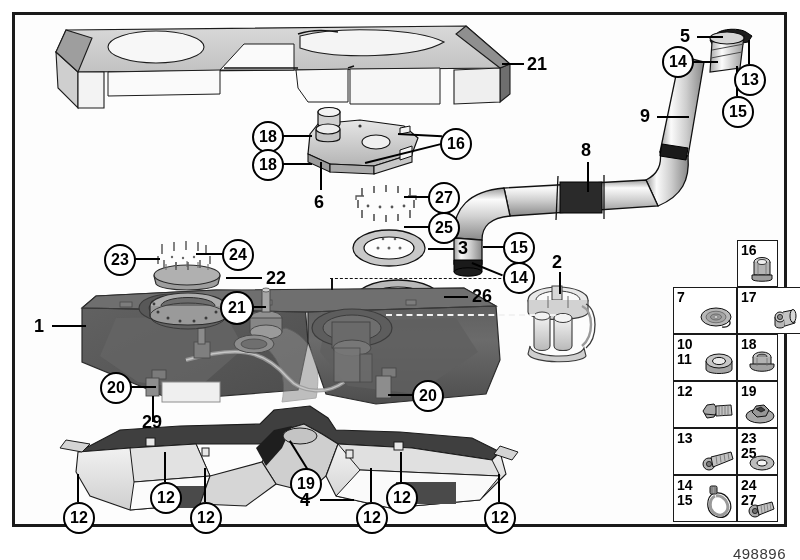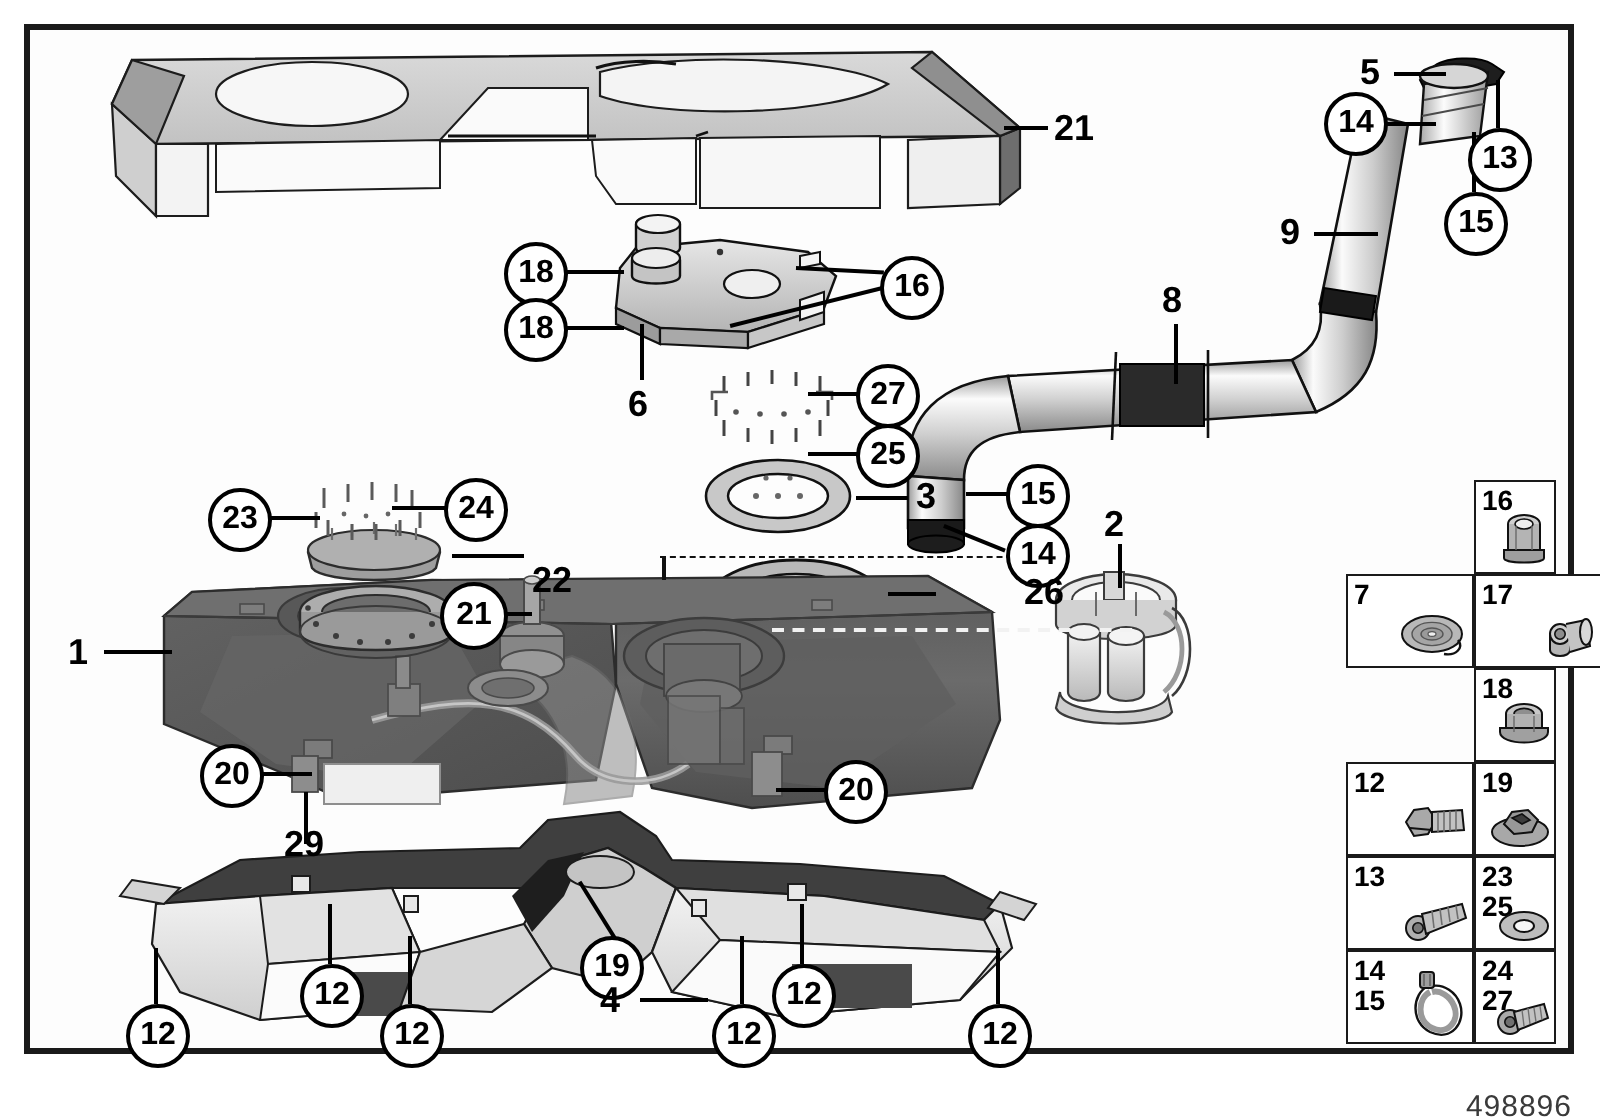--- a/index.html
+++ b/index.html
@@ -243,21 +243,21 @@
   <div class="lead h" style="left:428px;top:248px;width:26px;"></div>
   <div class="plainnum" style="left:458px;top:238px;">3</div>
 
   <div class="shp" style="left:352px;top:278px;">
     <svg width="92" height="48" viewBox="0 0 92 48">
       <ellipse cx="46" cy="24" rx="45" ry="22" fill="#b9b9b9" stroke="#111" stroke-width="1.4"></ellipse>
       <ellipse cx="46" cy="24" rx="33" ry="15" fill="#f5f5f5" stroke="#111" stroke-width="1.2"></ellipse>
     </svg>
   </div>
   <div class="lead h" style="left:444px;top:296px;width:24px;"></div>
-  <div class="plainnum" style="left:472px;top:286px;margin-left:40px;">26</div>
+  <div class="plainnum" style="left:472px;top:286px;">26</div>
 
   <div class="centerline" style="left:330px;top:278px;width:196px;"></div>
   <div class="lead v" style="left:331px;top:278px;height:12px;background:#111;"></div>
   <div class="lead v" style="left:524px;top:266px;height:14px;background:#111;"></div>
 
   <div class="shp" style="left:76px;top:282px;">
     <svg width="430" height="140" viewBox="0 0 430 140">
       <defs>
         <linearGradient id="gtank" x1="0" y1="0" x2="0" y2="1">
           <stop offset="0" stop-color="#5a5a5a"></stop>
@@ -335,21 +335,21 @@
       <g stroke="#6d6d6d" stroke-width="1.1">
         <path d="M18,8 L18,2"></path>
           <path d="M28,6 L28,0"></path>
           <path d="M39,5 L39,-1"></path>
         <path d="M50,6 L50,0"></path>
           <path d="M60,8 L60,2"></path>
       </g>
     </svg>
   </div>
   <div class="lead h" style="left:226px;top:277px;width:36px;"></div>
-  <div class="plainnum" style="left:266px;top:280px;text-align:right;">22</div>
+  <div class="plainnum" style="left:266px;top:268px;text-align:right;">22</div>
 
   <div class="shp" style="left:146px;top:292px;">
     <svg width="84" height="50" viewBox="0 0 84 50">
       <ellipse cx="42" cy="14" rx="38" ry="13" fill="#adadad" stroke="#2c2c2c" stroke-width="1.2"></ellipse>
       <ellipse cx="42" cy="14" rx="27" ry="8.5" fill="#6d6d6d" stroke="#2c2c2c" stroke-width="1"></ellipse>
       <path d="M4,14 L4,24 C4,36 80,36 80,24 L80,14" fill="#9a9a9a" stroke="#2c2c2c" stroke-width="1.2"></path>
       <ellipse cx="42" cy="24" rx="38" ry="13" fill="none" stroke="#3a3a3a" stroke-width="1"></ellipse>
       <g fill="#3b3b3b">
         <circle cx="12" cy="20" r="1.5"></circle>
           <circle cx="22" cy="26" r="1.5"></circle>
@@ -585,20 +585,33 @@
       <div class="lg-art">
         <svg width="34" height="26" viewBox="0 0 34 26">
           <ellipse cx="16" cy="12" rx="15" ry="9" fill="#b8b8b8" stroke="#111" stroke-width="1"></ellipse>
           <ellipse cx="16" cy="12" rx="10" ry="5.8" fill="#a5a5a5" stroke="#555" stroke-width=".7"></ellipse>
           <ellipse cx="16" cy="12" rx="5.5" ry="3" fill="#9a9a9a" stroke="#555" stroke-width=".7"></ellipse>
           <ellipse cx="16" cy="12" rx="2" ry="1.2" fill="#efefef" stroke="#555" stroke-width=".6"></ellipse>
           <path d="M29,15 C32,19 28,23 22,22" fill="none" stroke="#111" stroke-width="1.2"></path>
         </svg>
       </div>
     </div>
+    <div class="lg-cell" style="left:-22px;top:94px;width:64px;height:47px;">
+      <div class="lg-num">
+        <span>10</span>
+        <span>11</span>
+      </div>
+      <div class="lg-art">
+        <svg width="30" height="26" viewBox="0 0 30 26">
+          <path d="M2,9 L2,17 C2,23 28,23 28,17 L28,9 Z" fill="#a5a5a5" stroke="#111" stroke-width="1"></path>
+          <ellipse cx="15" cy="9" rx="13" ry="7" fill="#c6c6c6" stroke="#111" stroke-width="1"></ellipse>
+          <ellipse cx="15" cy="9" rx="6.5" ry="3.6" fill="#eaeaea" stroke="#111" stroke-width="1"></ellipse>
+        </svg>
+      </div>
+    </div>
     <div class="lg-cell" style="left:-22px;top:141px;width:64px;height:47px;">
       <div class="lg-num">
           <span>12</span>
         </div>
       <div class="lg-art">
         <svg width="34" height="24" viewBox="0 0 34 24">
           <path d="M3,10 L7,4 L14,3 L18,9 L14,16 L7,17 Z" fill="#a9a9a9" stroke="#111" stroke-width="1"></path>
           <path d="M16,5 L31,4 L32,14 L16,15 Z" fill="#c2c2c2" stroke="#111" stroke-width="1"></path>
           <g stroke="#6f6f6f" stroke-width=".8">
             <path d="M19,5 L19,15"></path>

